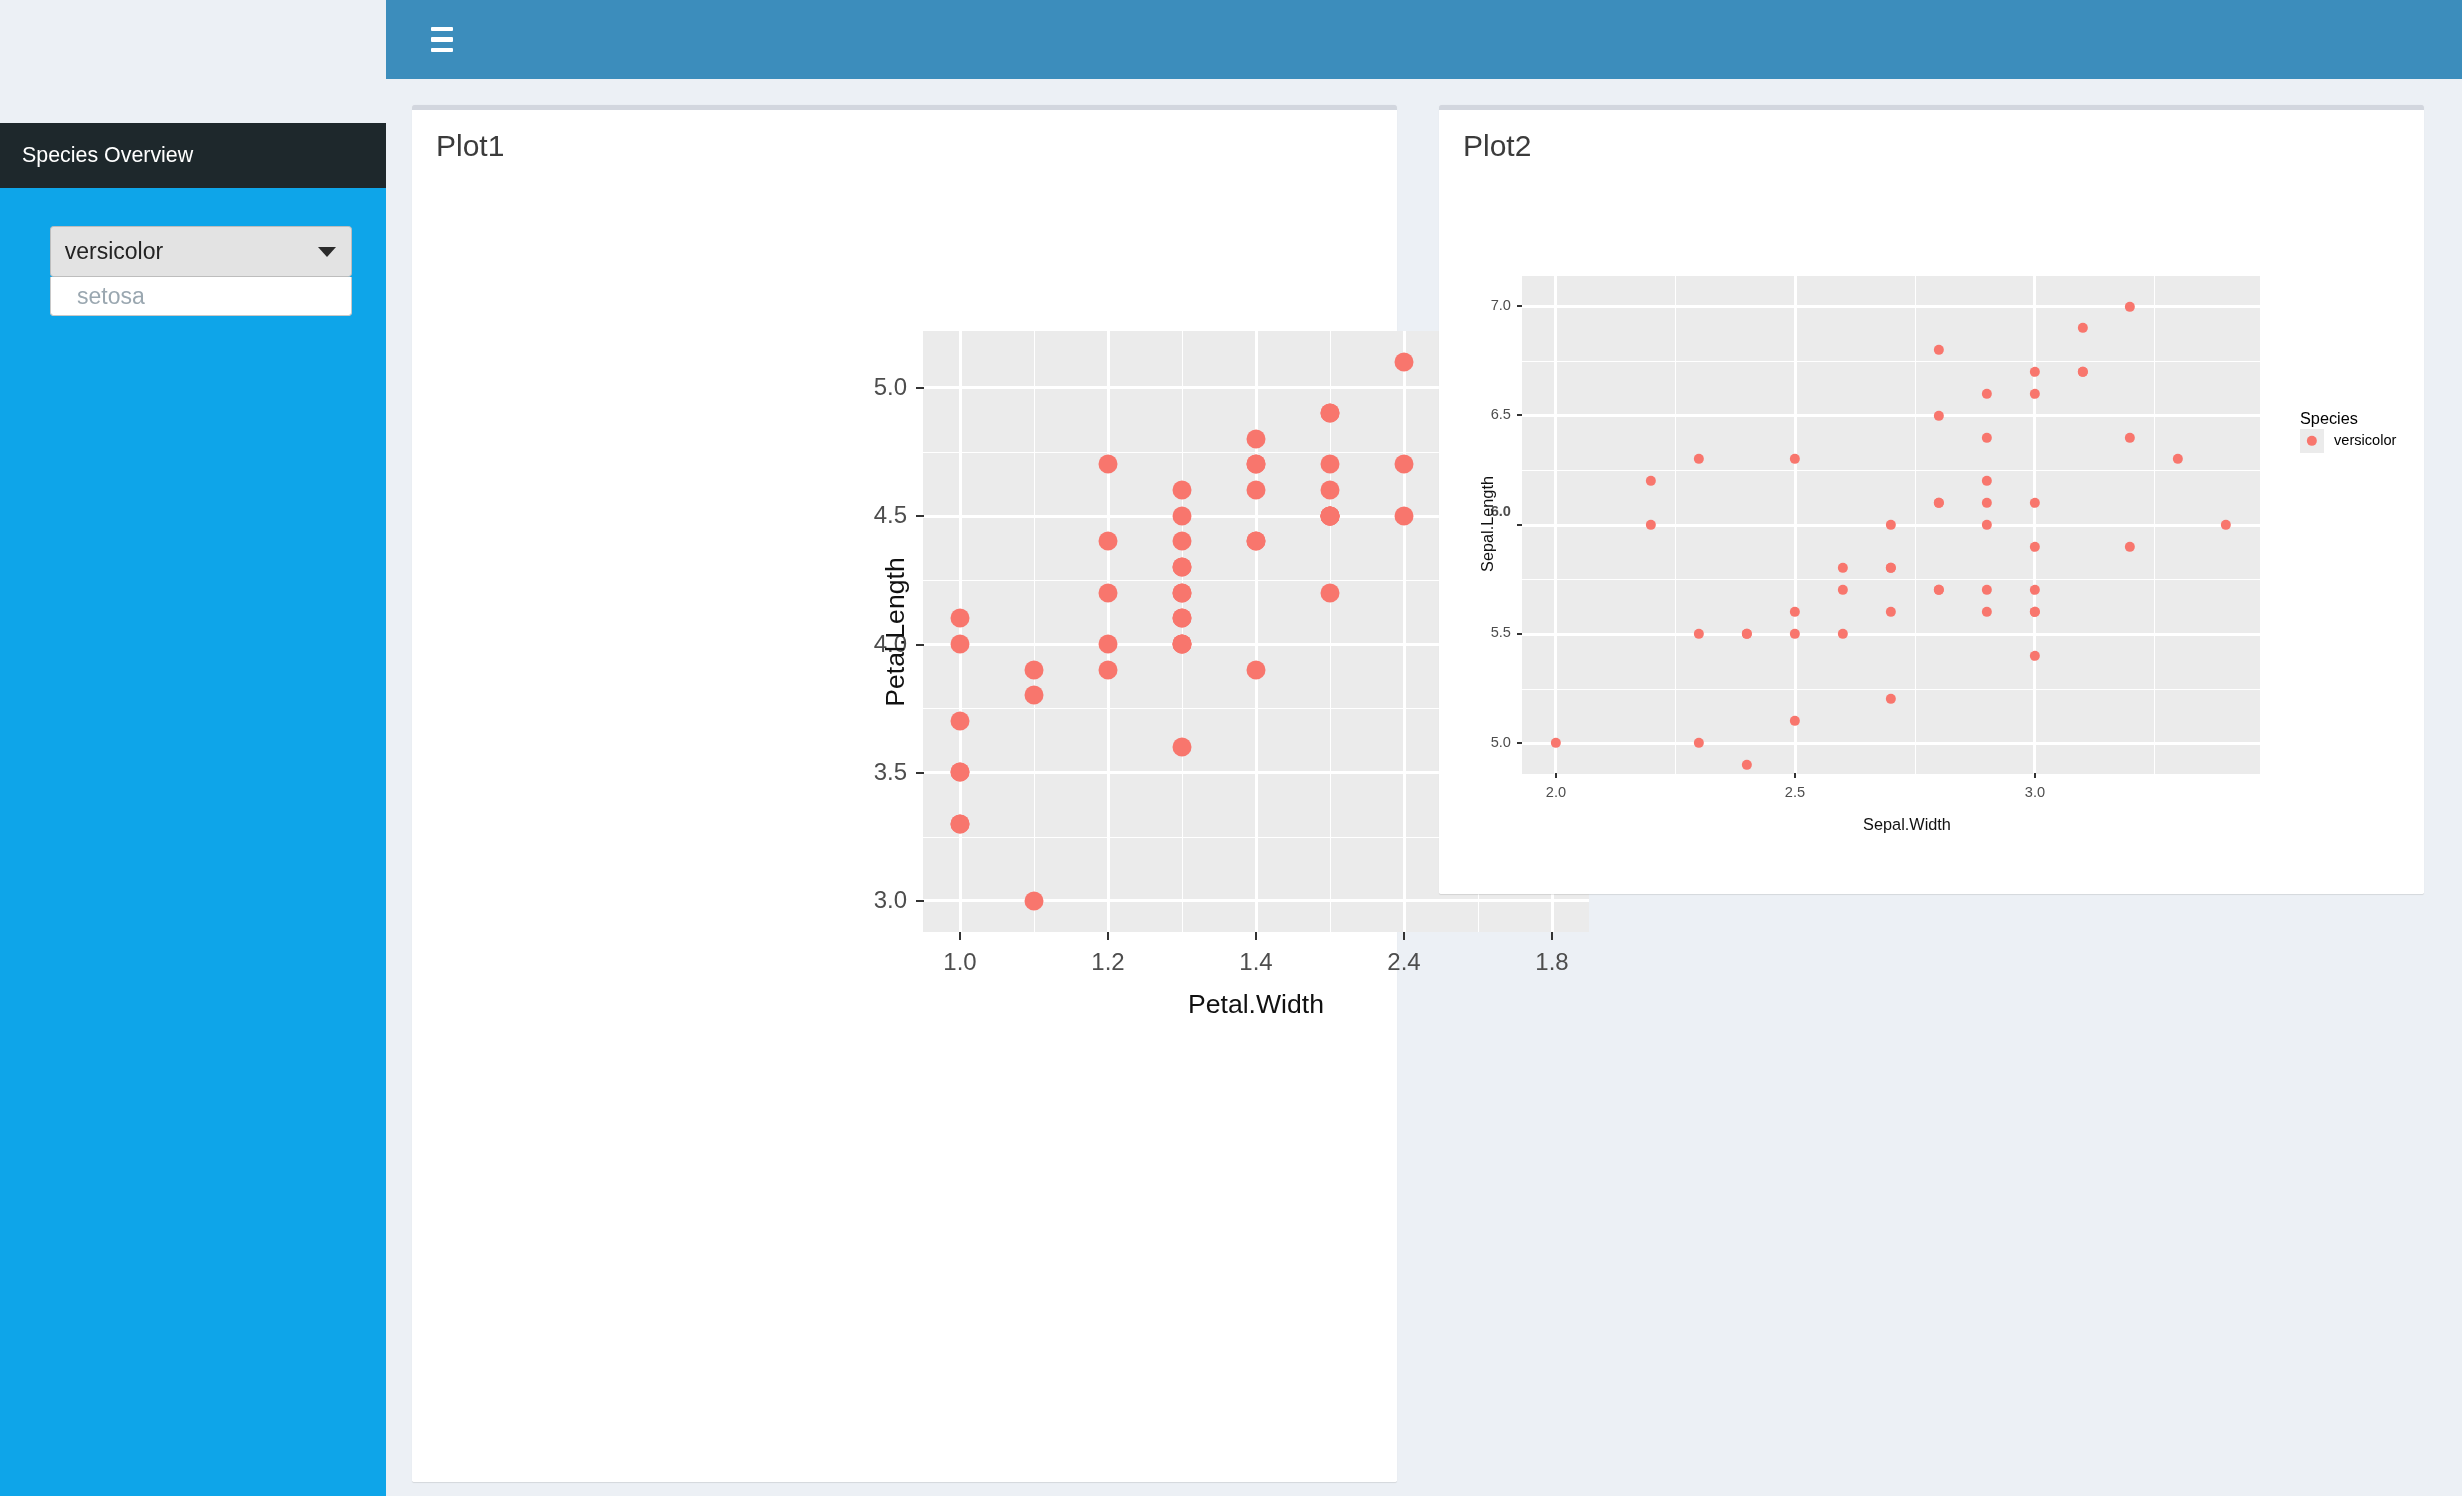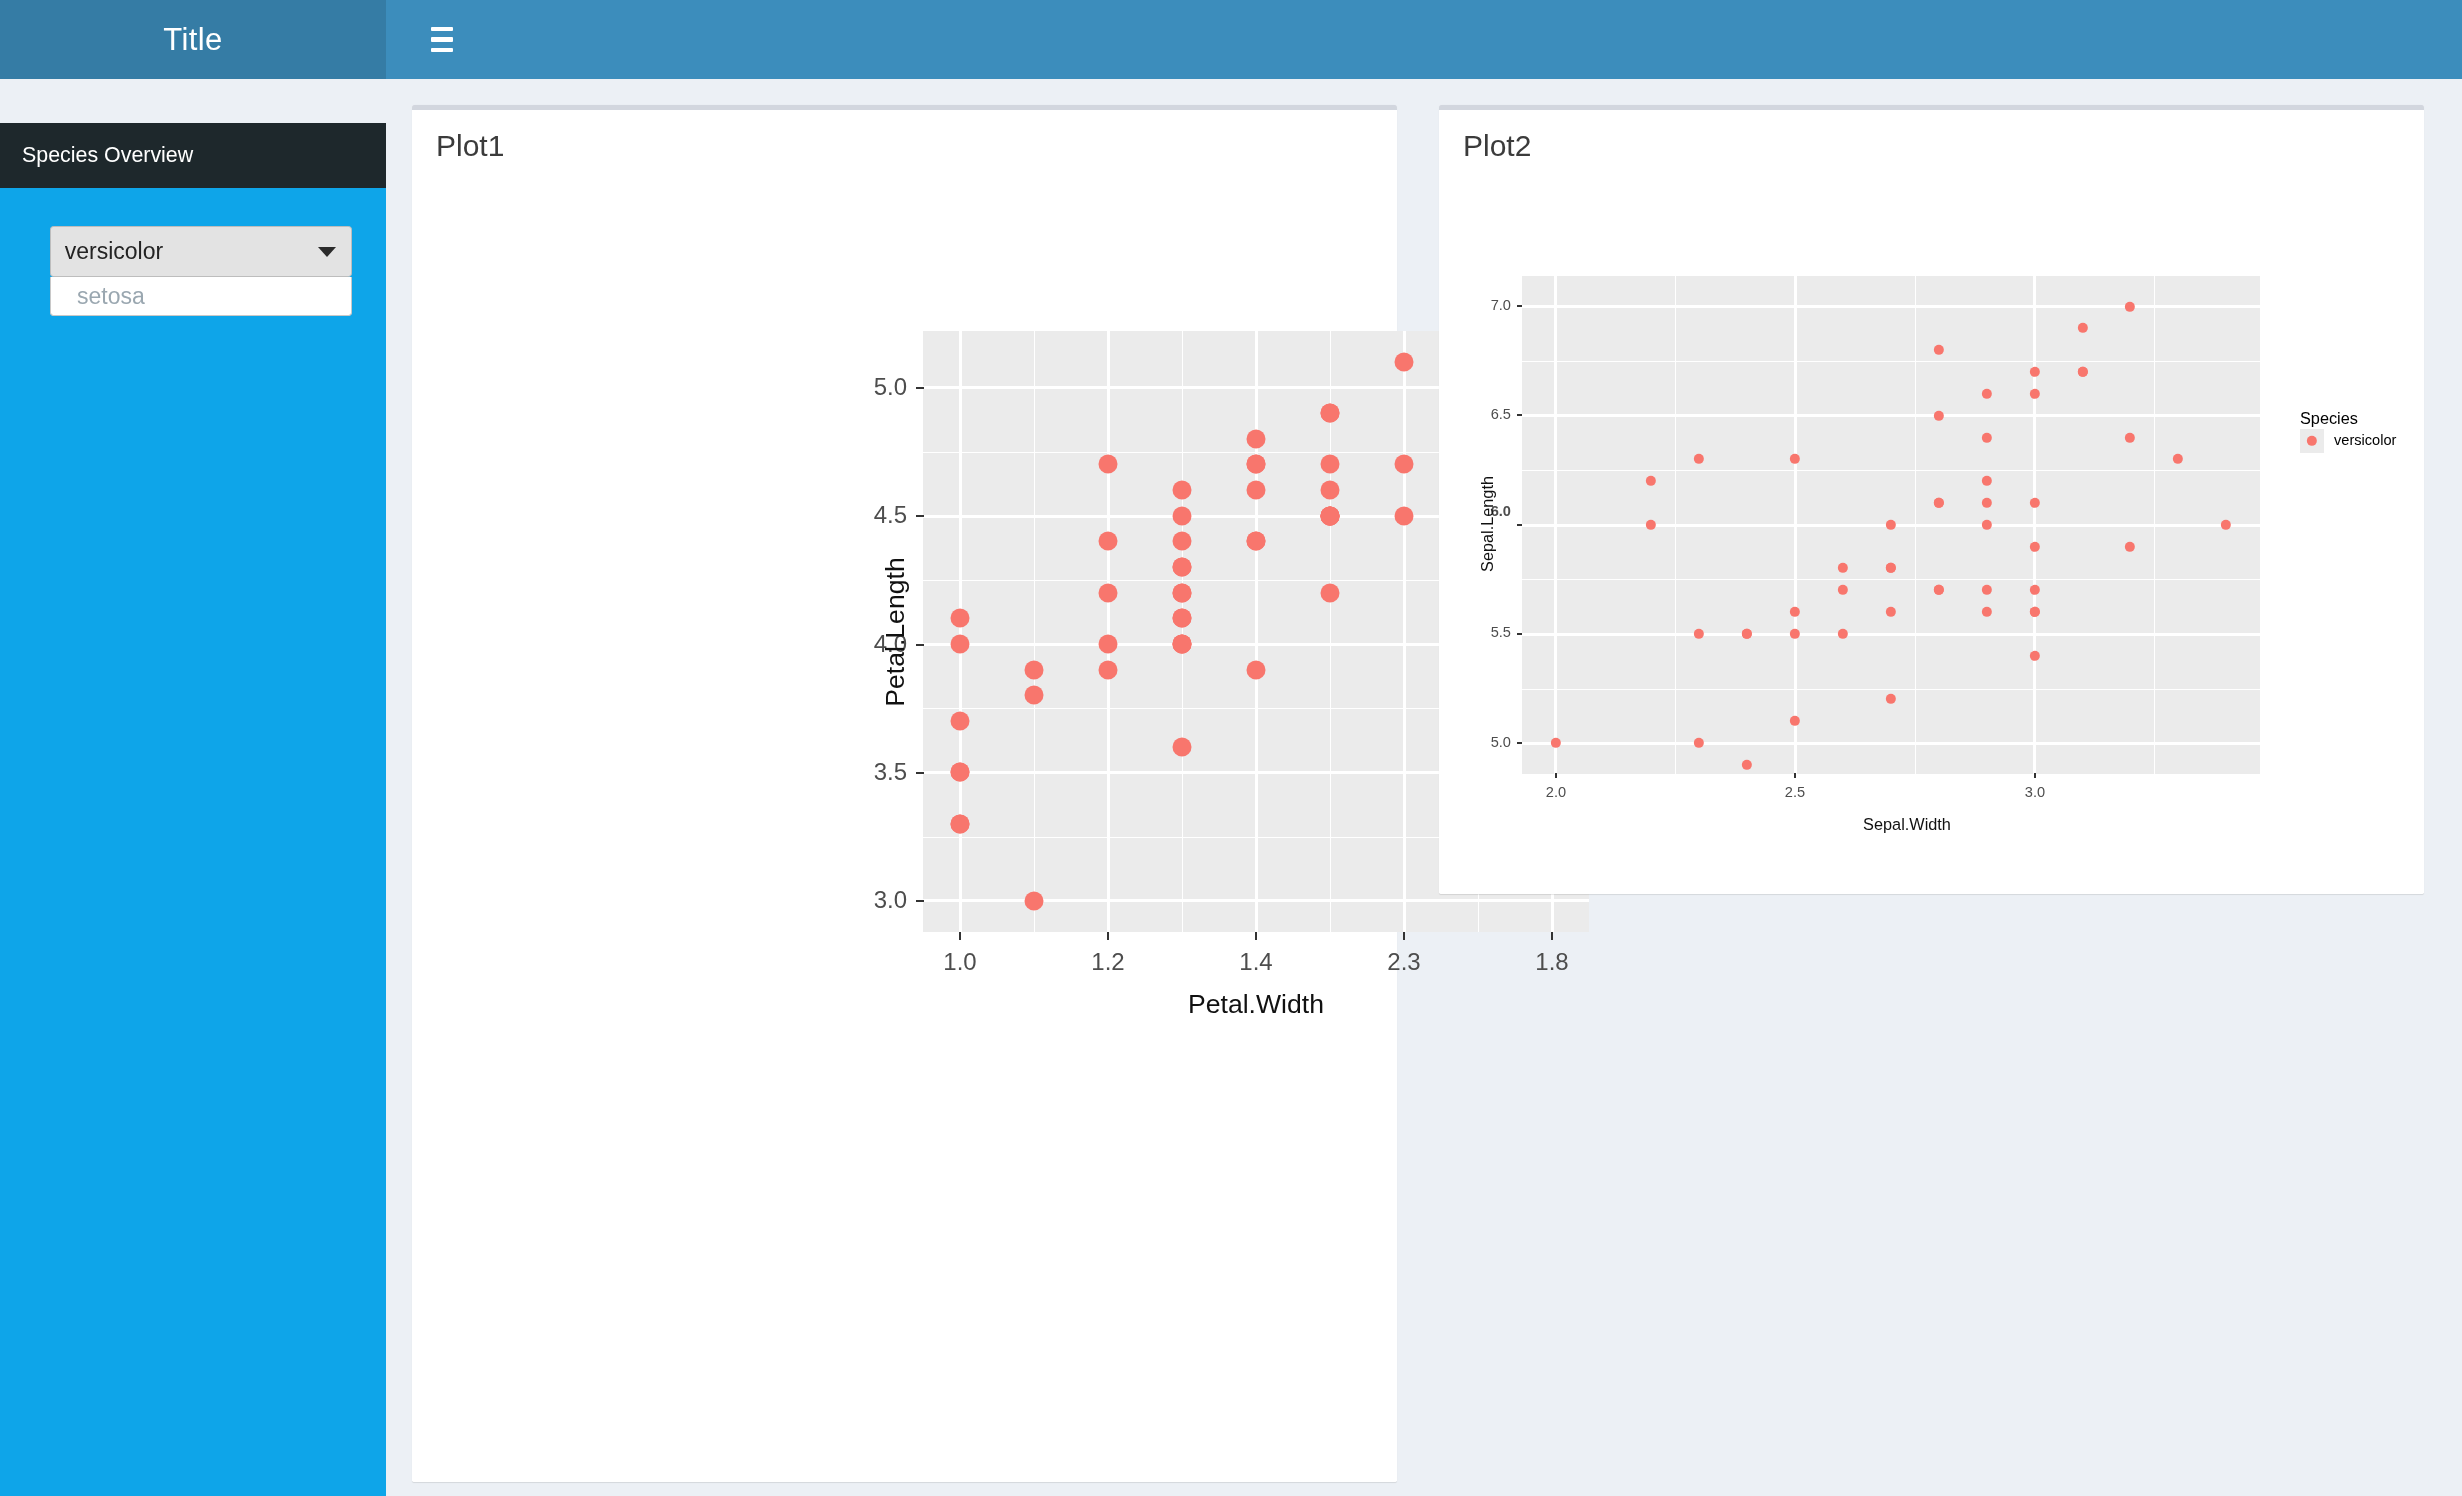--- a/index.html
+++ b/index.html
@@ -105,23 +105,20 @@
   
   #plot2 .tick-label { font-size: 14.6px; }
   #plot2 .axis-title { font-size: 16.3px; }
   #plot2 .legend-title { font-size: 16.3px; }
   #plot2 .legend-label { font-size: 14.6px; }
 </style>
 </head>
 <body>
 
 <div id="header">
-  <div id="logo">
-    <span>Title</span>
-  </div>
   <div id="navbar">
     <div id="sidebar-toggle">
       <span></span>
       <span></span>
       <span></span>
     </div>
   </div>
 </div>
 
 <div id="sidebar">
@@ -225,21 +222,21 @@
         <div class="tick-label" style="right: 490px; top: 391px;">4.5</div>
         <div class="tick-mark" style="left: 504px; top: 405px; width: 7.7px; height: 1.7px;"></div>
         <div class="tick-label" style="right: 490px; top: 263px;">5.0</div>
         <div class="tick-mark" style="left: 504px; top: 277px; width: 7.7px; height: 1.7px;"></div>
         <div class="tick-label" style="left: 548px; transform: translateX(-50%); top: 838px;">1.0</div>
         <div class="tick-mark" style="left: 547px; top: 822px; width: 1.7px; height: 7.7px;"></div>
         <div class="tick-label" style="left: 696px; transform: translateX(-50%); top: 838px;">1.2</div>
         <div class="tick-mark" style="left: 695px; top: 822px; width: 1.7px; height: 7.7px;"></div>
         <div class="tick-label" style="left: 844px; transform: translateX(-50%); top: 838px;">1.4</div>
         <div class="tick-mark" style="left: 843px; top: 822px; width: 1.7px; height: 7.7px;"></div>
-        <div class="tick-label" style="left: 992px; transform: translateX(-50%); top: 838px;">2.3</div>
+        <div class="tick-label" style="left: 992px; transform: translateX(-50%); top: 838px;">2.4</div>
         <div class="tick-mark" style="left: 991px; top: 822px; width: 1.7px; height: 7.7px;"></div>
         <div class="tick-label" style="left: 1140px; transform: translateX(-50%); top: 838px;">1.8</div>
         <div class="tick-mark" style="left: 1139px; top: 822px; width: 1.7px; height: 7.7px;"></div>
         <div class="axis-title" style="left: 844px; transform: translateX(-50%); top: 879px;">Petal.Width</div>
         <div class="axis-title vert" style="left: 468px; top: 522px; transform: rotate(-90deg) translateX(-50%);">Petal.Length</div>
         <div class="legend-title" style="left: 1201px; top: 196px;">Species</div>
         <div class="legend-dot" style="left: 1201px; top: 307px; width: 19px; height: 19px; background: rgb(248, 118, 109);"></div>
         <div class="legend-label" style="left: 1244px; top: 292px;">versicolor</div>
       </div>
   </div>

